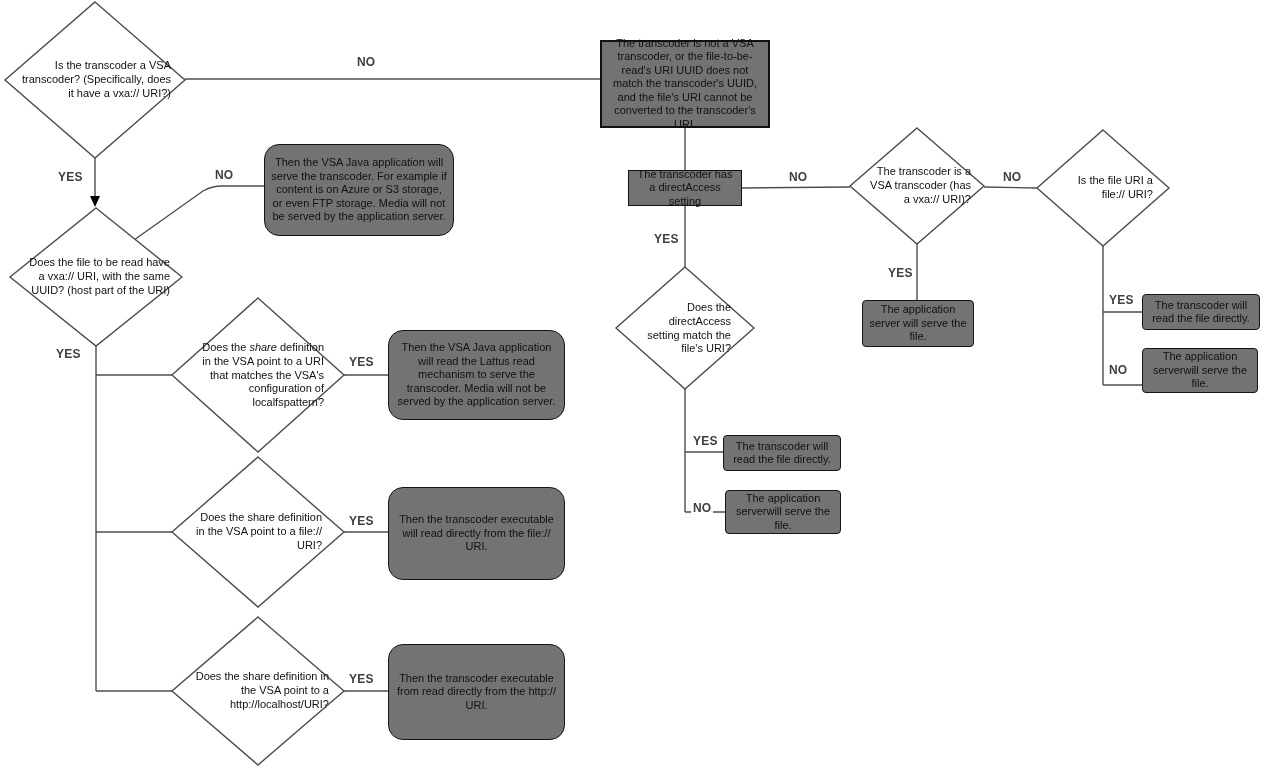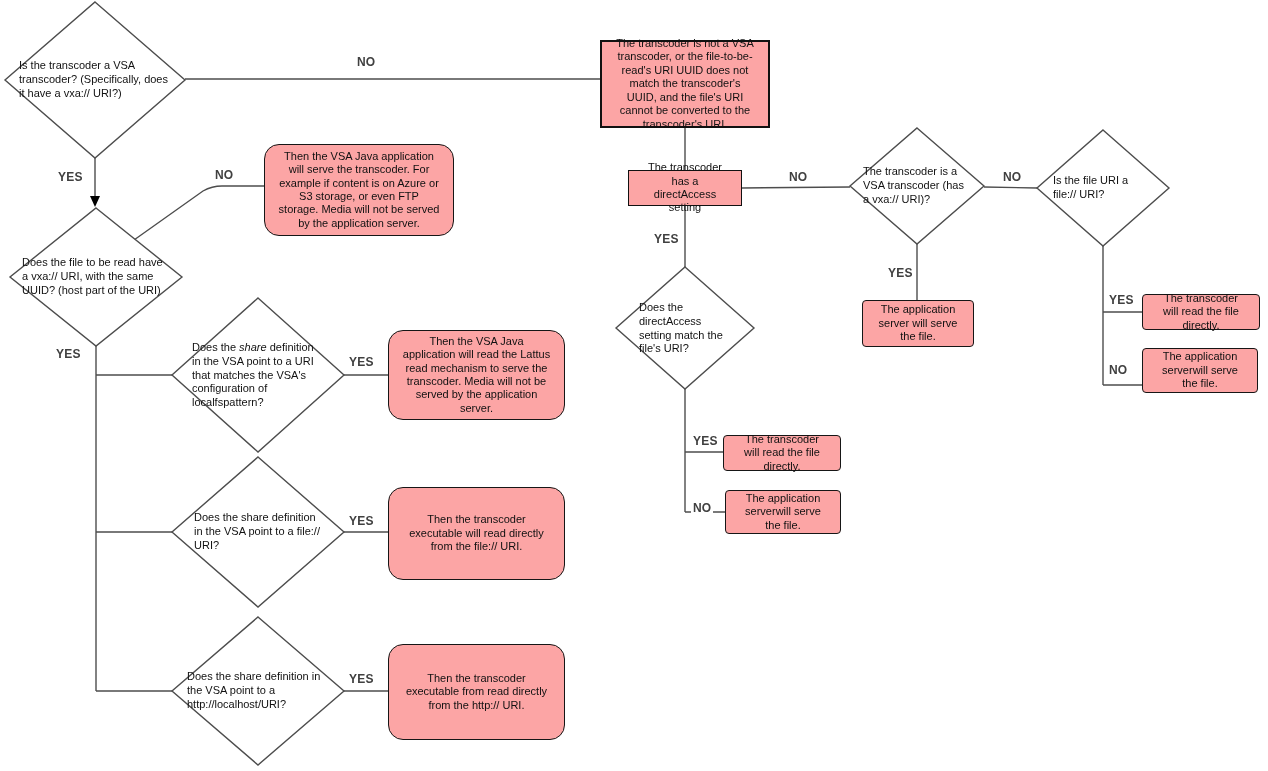--- a/index.html
+++ b/index.html
@@ -3,28 +3,28 @@
 <meta charset="utf-8">
 <style>
   html,body{margin:0;padding:0;background:#ffffff;}
   #canvas{
     position:relative;width:1268px;height:771px;background:#ffffff;overflow:hidden;
     font-family:"Liberation Sans","DejaVu Sans",sans-serif;color:#111;
   }
   #wires{position:absolute;left:0;top:0;width:1268px;height:771px;}
   .node{
     position:absolute;display:flex;align-items:center;justify-content:center;
-    text-align:center;font-size:11px;line-height:1.22;background:#fca5a5;
-    box-sizing:border-box;padding:4px 13px;
+    text-align:center;font-size:11px;line-height:1.22;background:#737373;
+    box-sizing:border-box;padding:4px 6px;
   }
   .rect{border:2px solid #111;}
   .round{border:1.5px solid #161616;border-radius:15px;}
   .round.small{border-radius:4px;}
   .dtext{
-    position:absolute;transform:translate(-50%,-50%);text-align:left;
+    position:absolute;transform:translate(-50%,-50%);text-align:right;
     font-size:11px;line-height:1.25;background:transparent;
   }
   .edge-label{
     position:absolute;font-weight:bold;font-size:12px;letter-spacing:.2px;color:#404040;
     background:#fff;padding:0 2px;
   }
   i{font-style:italic;} b{font-weight:normal;}
 </style>
 </head>
 <body>

